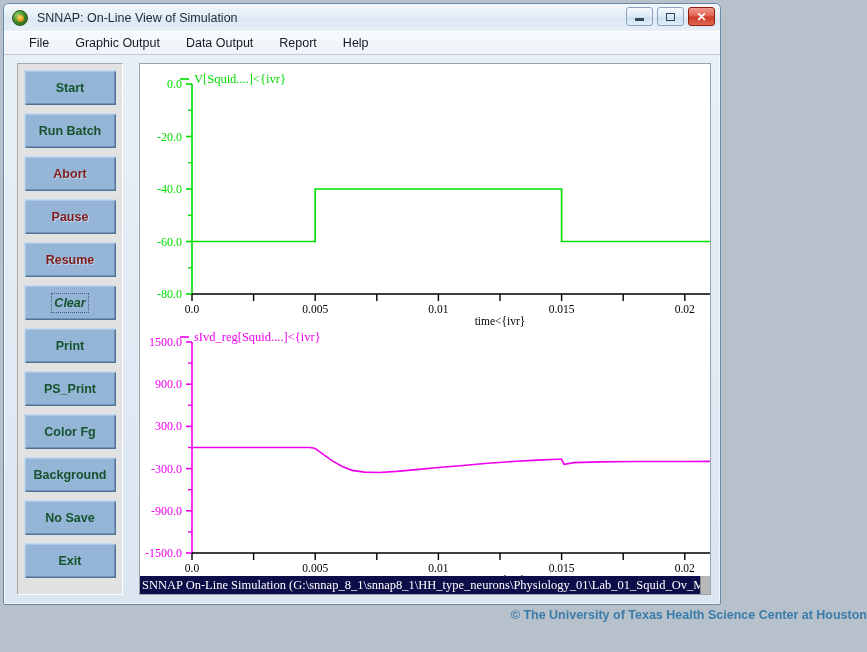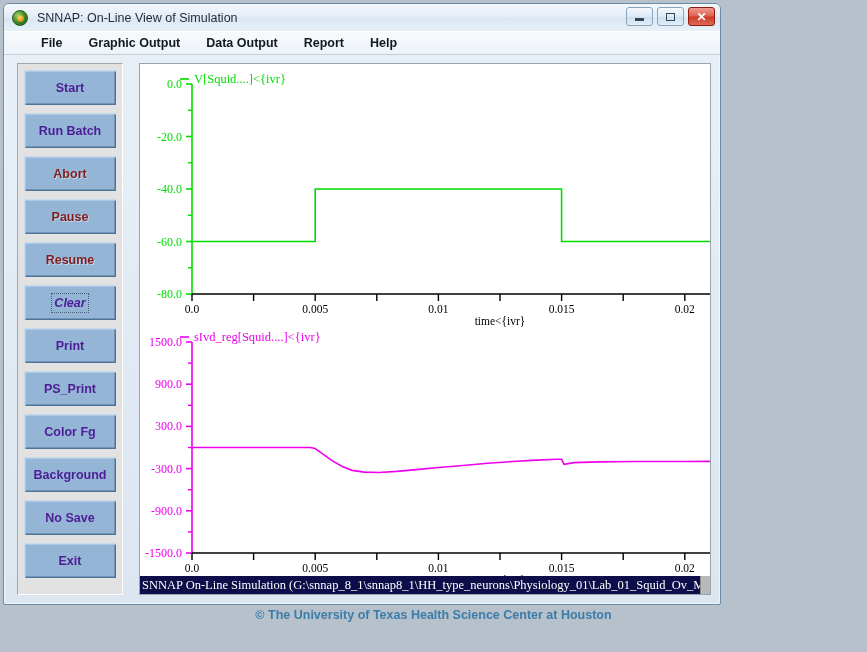--- a/index.html
+++ b/index.html
@@ -100,23 +100,22 @@
   }
 
   
   #menu-bar {
     height: 24px;
     background: linear-gradient(to bottom, #f7fafd 0%, #eef3f9 100%);
     border-top: 1px solid #ffffff;
     border-bottom: 1px solid #c3ced9;
     display: flex;
     align-items: center;
-    padding-left: 24px;
-    box-sizing: border-box;
-    font-weight: bold;
+    padding-left: 12px;
+    box-sizing: border-box;
   }
   .menu-item {
     font-size: 12.5px;
     color: #111a22;
     padding: 2px 13px;
     white-space: nowrap;
     cursor: default;
   }
 
   
@@ -149,21 +148,21 @@
     height: 35px;
     flex: 0 0 35px;
     background: #95b5d6;
     border: none;
     box-shadow:
       inset 1.5px 1.5px 0 0 #c6dcee,
       inset -1.5px -1.5px 0 0 #4f7395;
     font-family: "Liberation Sans", sans-serif;
     font-size: 12.5px;
     font-weight: bold;
-    color: #4c1d95;
+    color: #14532d;
     display: flex;
     align-items: center;
     justify-content: center;
     cursor: default;
     box-sizing: border-box;
     padding: 0;
   }
   .panel-btn.disabled {
     color: #7f1d1d;
     text-shadow: 1px 1px 0 rgba(255,255,255,0.45);
@@ -215,21 +214,21 @@
     background: #b8b8b8;
     border-left: 1px solid #8d8d8d;
   }
 
   
   #footer {
     position: absolute;
     left: 0;
     top: 608px;
     width: 867px;
-    text-align: center;
+    text-align: right;
     font-size: 12.5px;
     font-weight: bold;
     color: #3c7ca8;
     font-family: "Liberation Sans", sans-serif;
   }
 </style>
 </head>
 <body>
 
 <div id="app-window">

